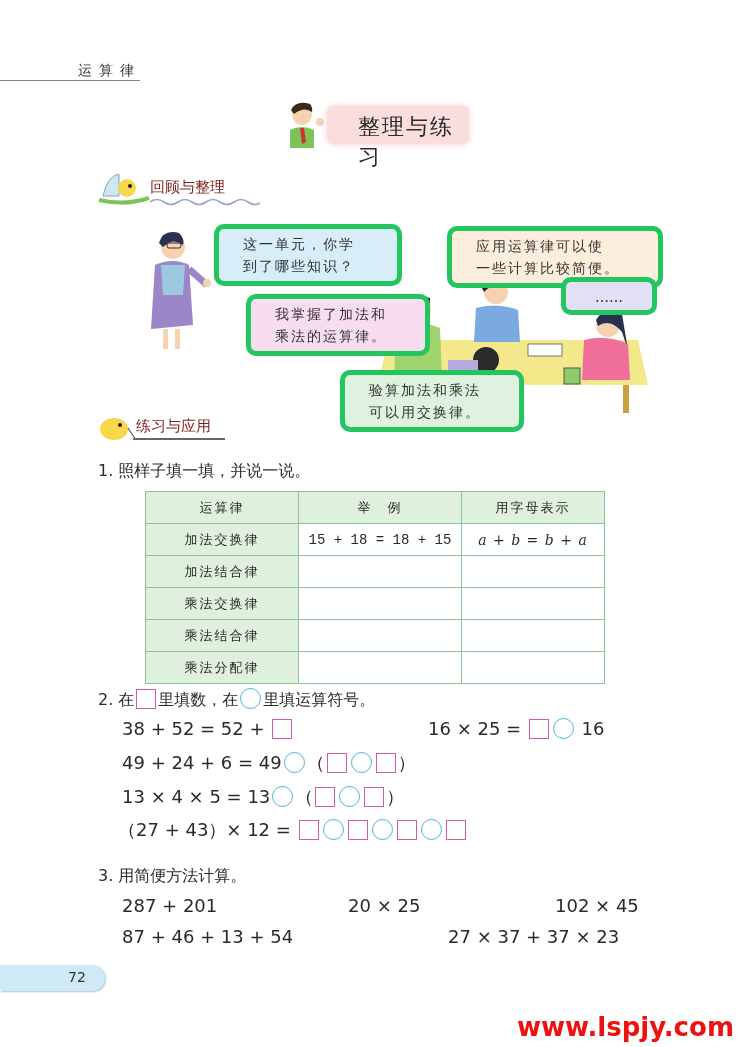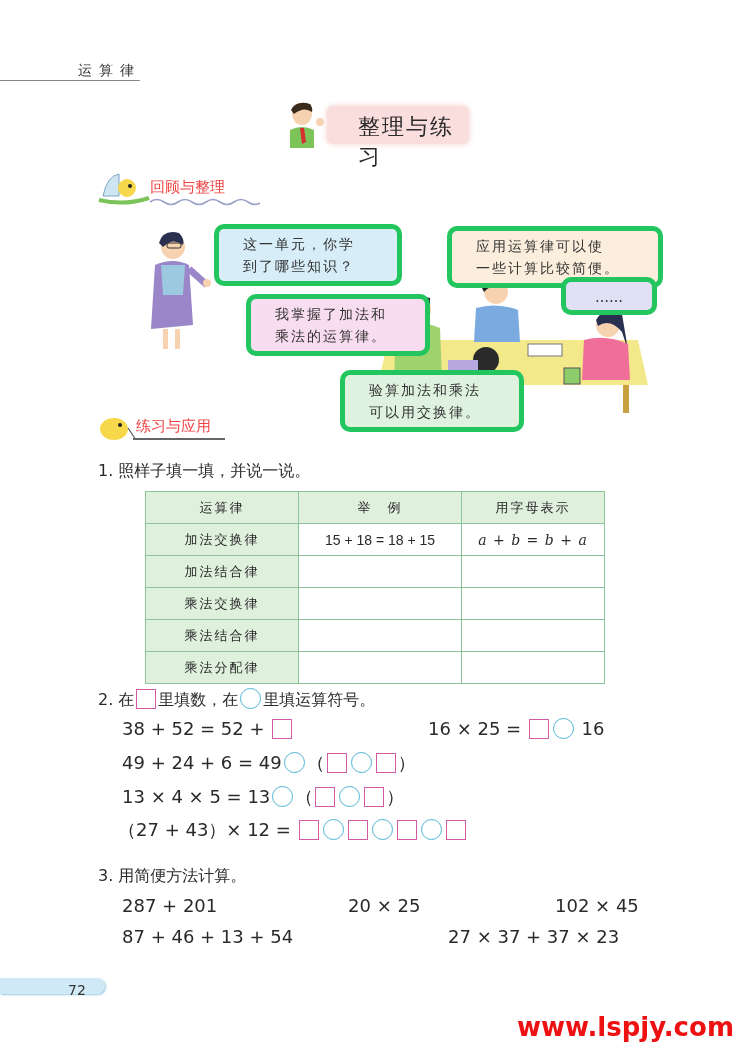--- a/index.html
+++ b/index.html
@@ -7,36 +7,36 @@
          font-family:"DejaVu Serif", serif; color:#2a2a2a; }
   .abs { position:absolute; }
   .header-rule { left:0; top:80px; width:140px; height:1px; background:#888; }
   .header-text { left:78px; top:62px; font-size:14px; letter-spacing:7px; color:#333; }
   .title-wrap { left:282px; top:100px; width:190px; height:50px; }
   .title-badge { position:absolute; left:45px; top:6px; width:142px; height:38px; background:#f9dedd;
                  border-radius:6px; box-shadow:0 0 6px #f4cfcd; }
   .title-text { position:absolute; left:52px; top:12px; font-family:"DejaVu Sans",sans-serif;
                 font-size:22px; color:#2a2a2a; letter-spacing:2px;margin-left:24px; }
   .boy { position:absolute; left:0; top:0; width:44px; height:50px; }
-  .sec-head { font-family:"DejaVu Sans",sans-serif; font-size:15px; color:#ef4444; }
+  .sec-head { font-family:"DejaVu Sans",sans-serif; font-size:15px; color:#7f1d1d; }
   .bubble { position:absolute; border-radius:10px; border:5px solid #22c55e; padding:4px 24px;
             font-size:14px; line-height:22px; letter-spacing:2px; color:#333; }
   table.laws { border-collapse:collapse; position:absolute; left:145px; top:491px; width:460px; }
   table.laws td { border:1px solid #8cc49a; height:29px; text-align:center; font-size:13px; letter-spacing:2px; }
   table.laws tr.hd td { background:#dff0dc; }
   table.laws td.name { background:#dff0dc; width:150px; }
-  table.laws td.ex { width:160px; font-family:Liberation Sans, sans-serif; letter-spacing:0; font-size:14px; }
+  table.laws td.ex { width:160px; font-family:Liberation Mono, monospace; letter-spacing:0; font-size:14px; }
   table.laws td.alg { font-style:italic; letter-spacing:1px; font-size:14px; }
   .q { font-size:16px; color:#2a2a2a; }
   .qnum { font-family:"DejaVu Sans",sans-serif; }
   .math { font-family:"DejaVu Sans",sans-serif; font-size:18px; color:#2a2a2a; white-space:nowrap; }
   .sq { display:inline-block; width:20px; height:20px; border:1.6px solid #d45aa6; vertical-align:-4px; box-sizing:border-box; margin:0 2px; }
   .ci { display:inline-block; width:21px; height:21px; border:1.6px solid #4fb3d6; border-radius:50%; vertical-align:-4px; box-sizing:border-box; margin:0 2px; }
-  .pagenum { left:0; top:965px; width:105px; height:16px; background:#cfeaf6; border-radius:0 13px 13px 0;
-             box-shadow:1px 1px 2px #9ccbe0;margin-top:13px; }
+  .pagenum { left:0; top:965px; width:105px; height:26px; background:#cfeaf6; border-radius:0 13px 13px 0;
+             box-shadow:1px 1px 2px #9ccbe0; }
   .pagenum span { position:absolute; left:68px; top:4px; font-size:14px; font-family:"DejaVu Sans",sans-serif; color:#333; }
   .watermark { right:6px; top:1012px; font-family:"DejaVu Sans",sans-serif; font-weight:bold; font-size:26px; color:#ee1111; letter-spacing:0px; }
 </style>
 </head>
 <body>
 
 <div class="abs header-text">运算律</div>
 <div class="abs header-rule"></div>
 
 <div class="abs title-wrap">

